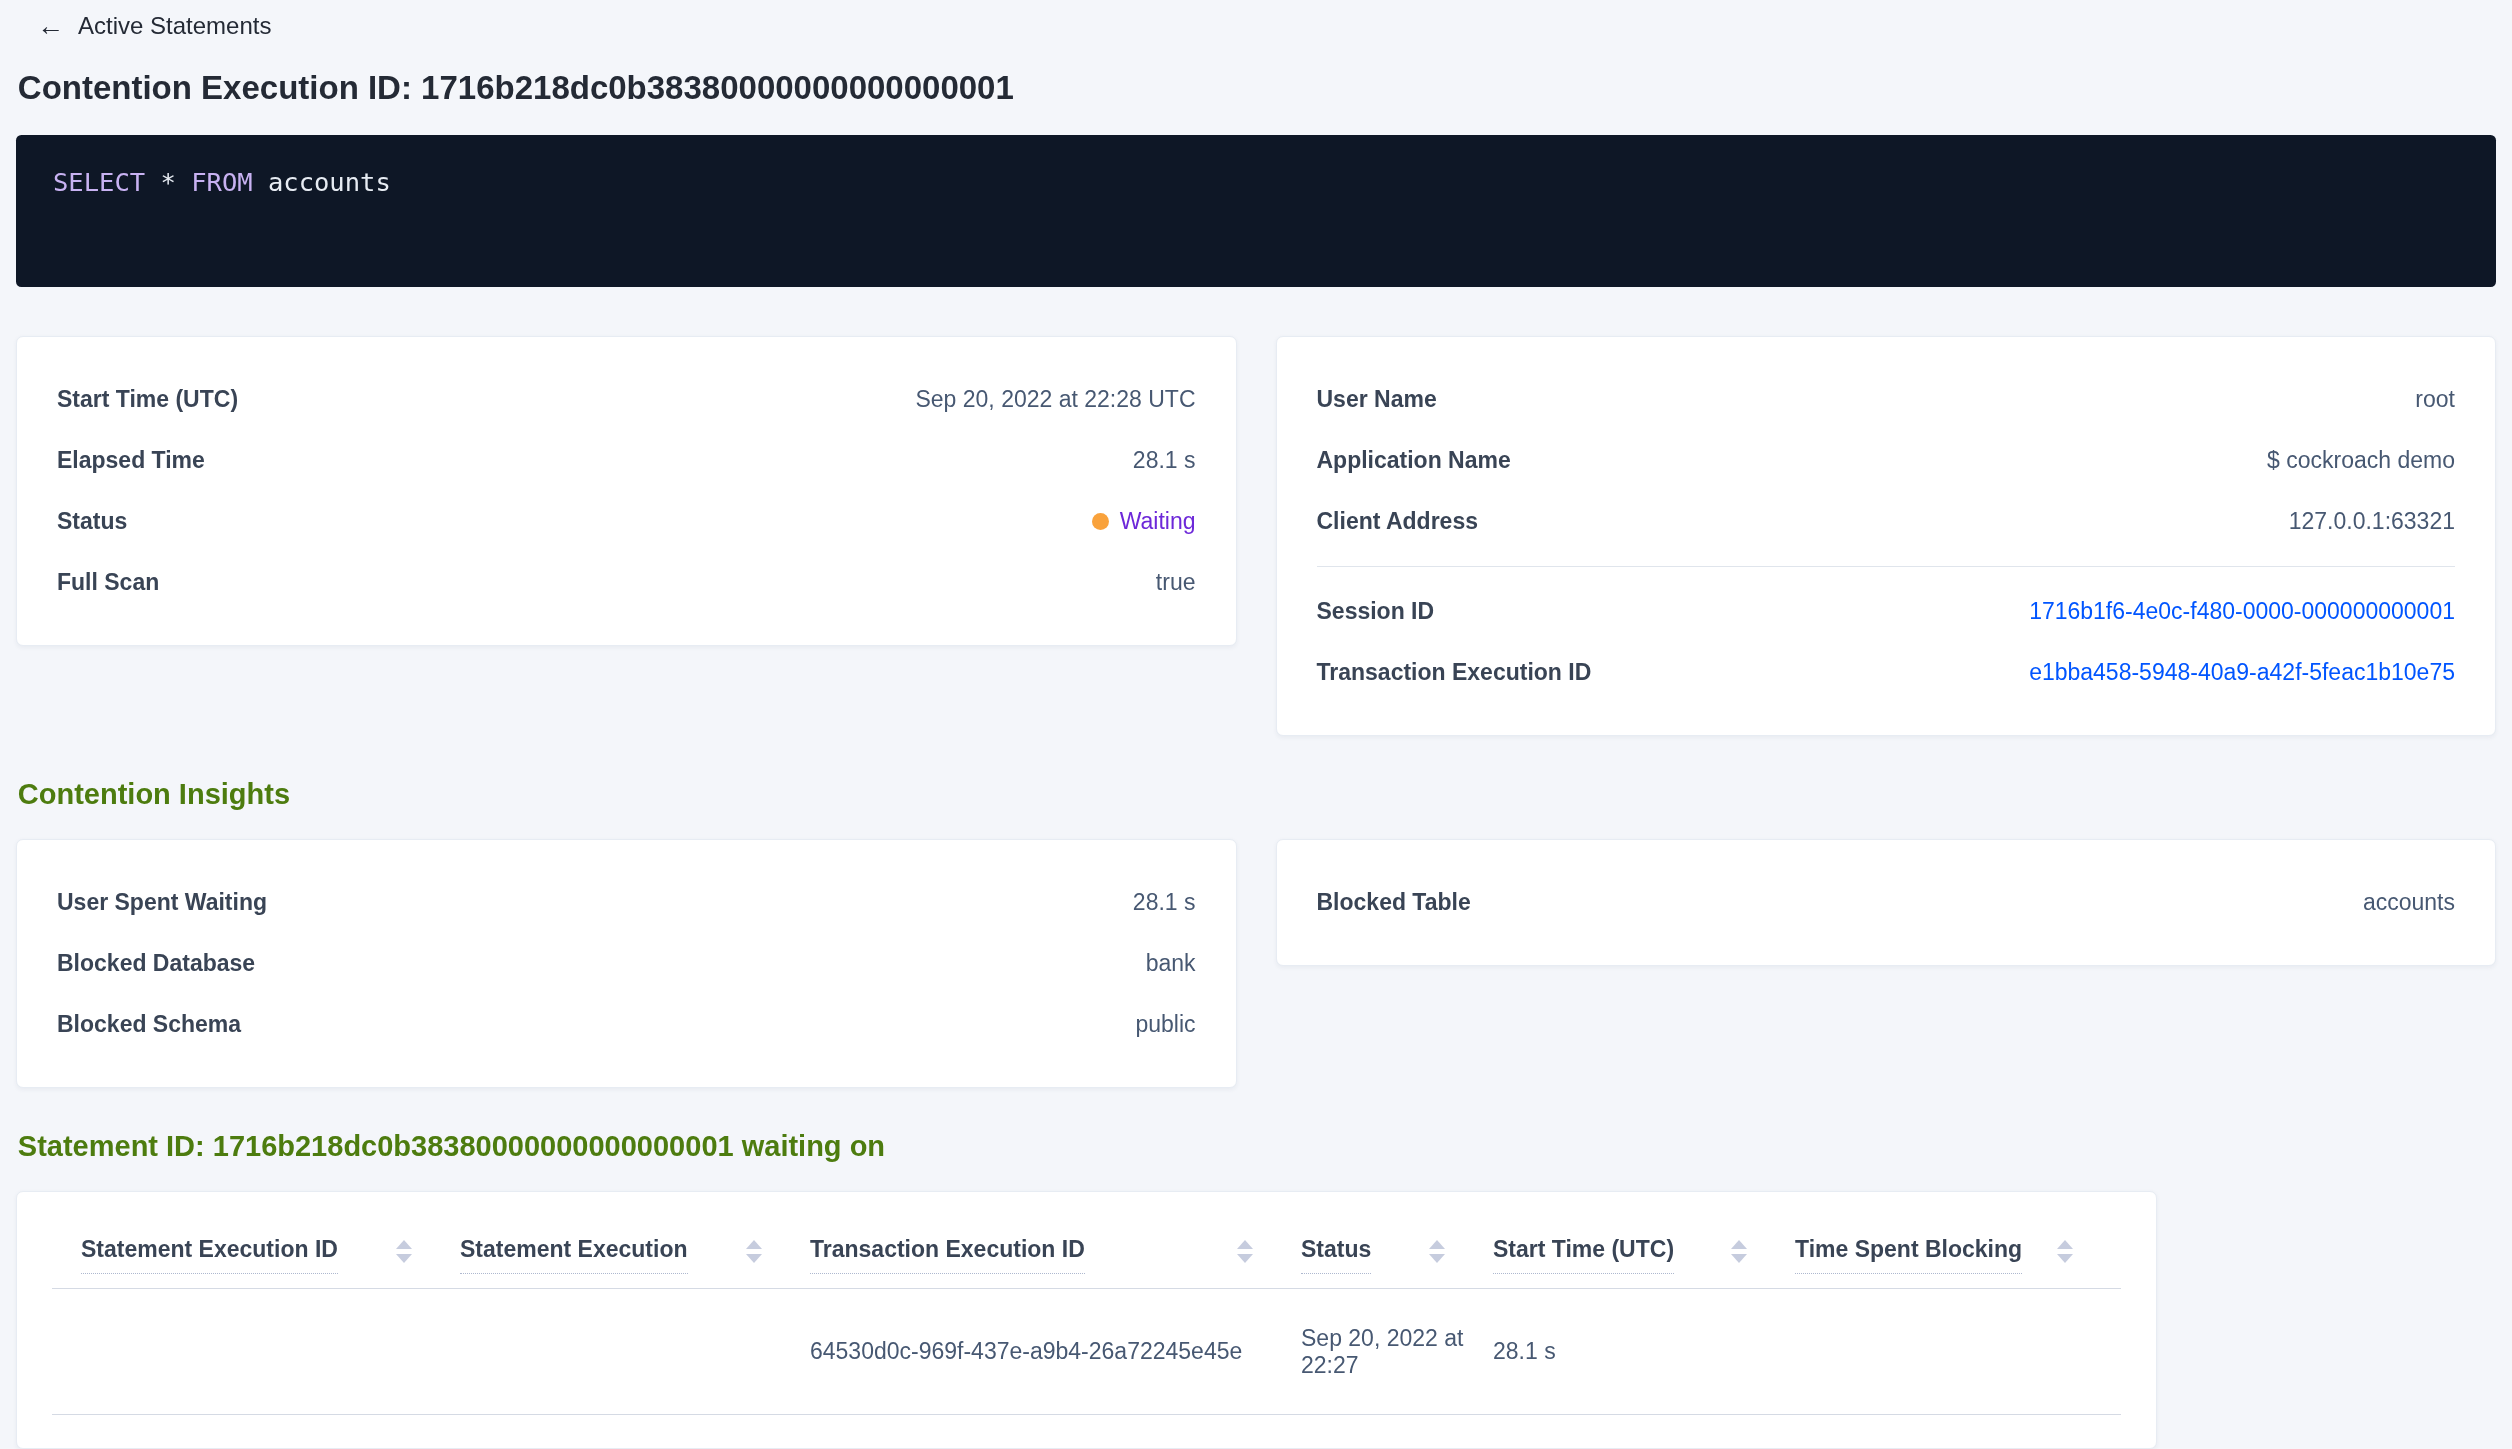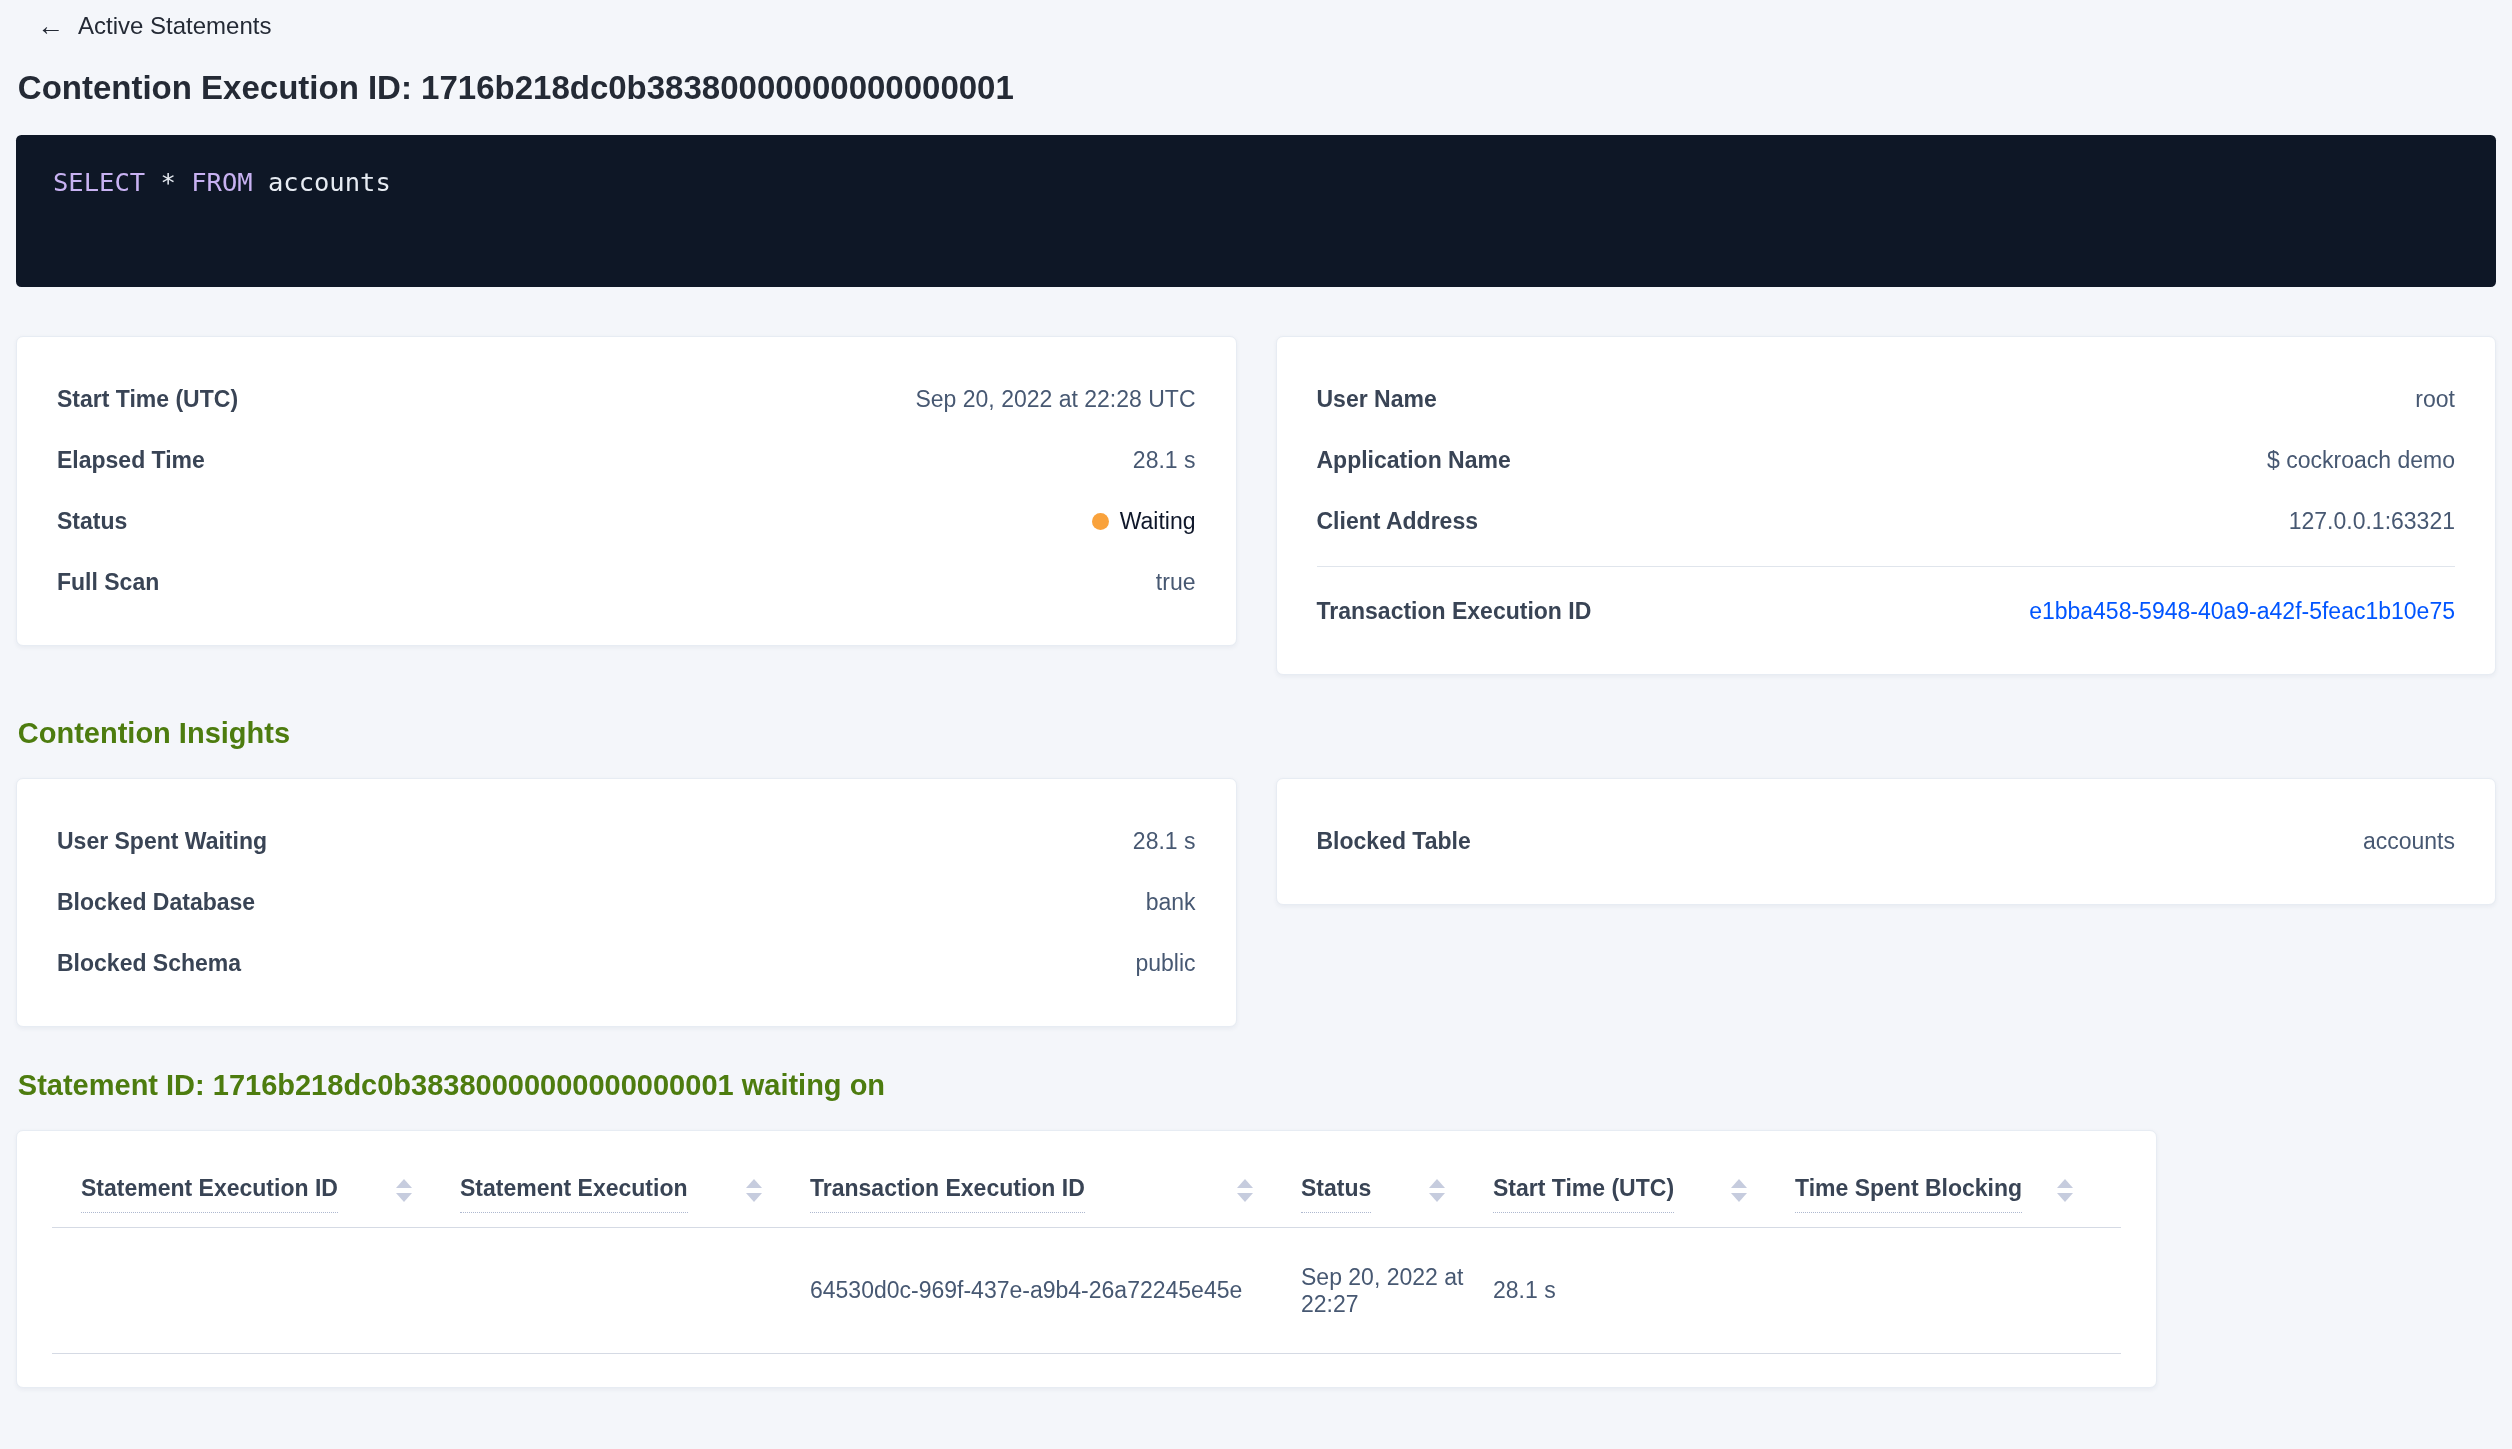--- a/index.html
+++ b/index.html
@@ -45,21 +45,21 @@
   }
   .kv-row {
     display:flex; justify-content:space-between; align-items:center;
     height:61px; font-size:23px;
   }
   .kv-label { font-weight:700; color:#394455; }
   .kv-value { color:#475872; text-align:right; }
   .kv-link  { color:#0055FF; text-decoration:none; cursor:pointer; }
   .card-divider { border:none; border-top:0.9px solid #E0E5EC; margin:14px 0; }
 
-  .status-chip { display:inline-flex; align-items:center; gap:10.5px; color:#0f172a; }
+  .status-chip { display:inline-flex; align-items:center; gap:10.5px; color:#6d28d9; }
   .dot { width:17.6px; height:17.6px; border-radius:50%; display:inline-block; }
   .dot-orange { background:#F9A23C; }
   .dot-green  { background:#2CA52C; }
 
   
   .section-heading {
     margin:40px 0 26px 1.8px;
     font-size:29px; font-weight:700; color:#4d7c0f; line-height:37px;
   }
 
@@ -143,20 +143,24 @@
       </div>
       <div class="kv-row">
         <span class="kv-label">Application Name</span>
         <span class="kv-value">$ cockroach demo</span>
       </div>
       <div class="kv-row">
         <span class="kv-label">Client Address</span>
         <span class="kv-value">127.0.0.1:63321</span>
       </div>
       <hr class="card-divider">
+      <div class="kv-row">
+        <span class="kv-label">Session ID</span>
+        <a class="kv-value kv-link">1716b1f6-4e0c-f480-0000-000000000001</a>
+      </div>
       <div class="kv-row">
         <span class="kv-label">Transaction Execution ID</span>
         <a class="kv-value kv-link">e1bba458-5948-40a9-a42f-5feac1b10e75</a>
       </div>
     </section>
 
   </div>
 
   <h2 class="section-heading">Contention Insights</h2>
 

